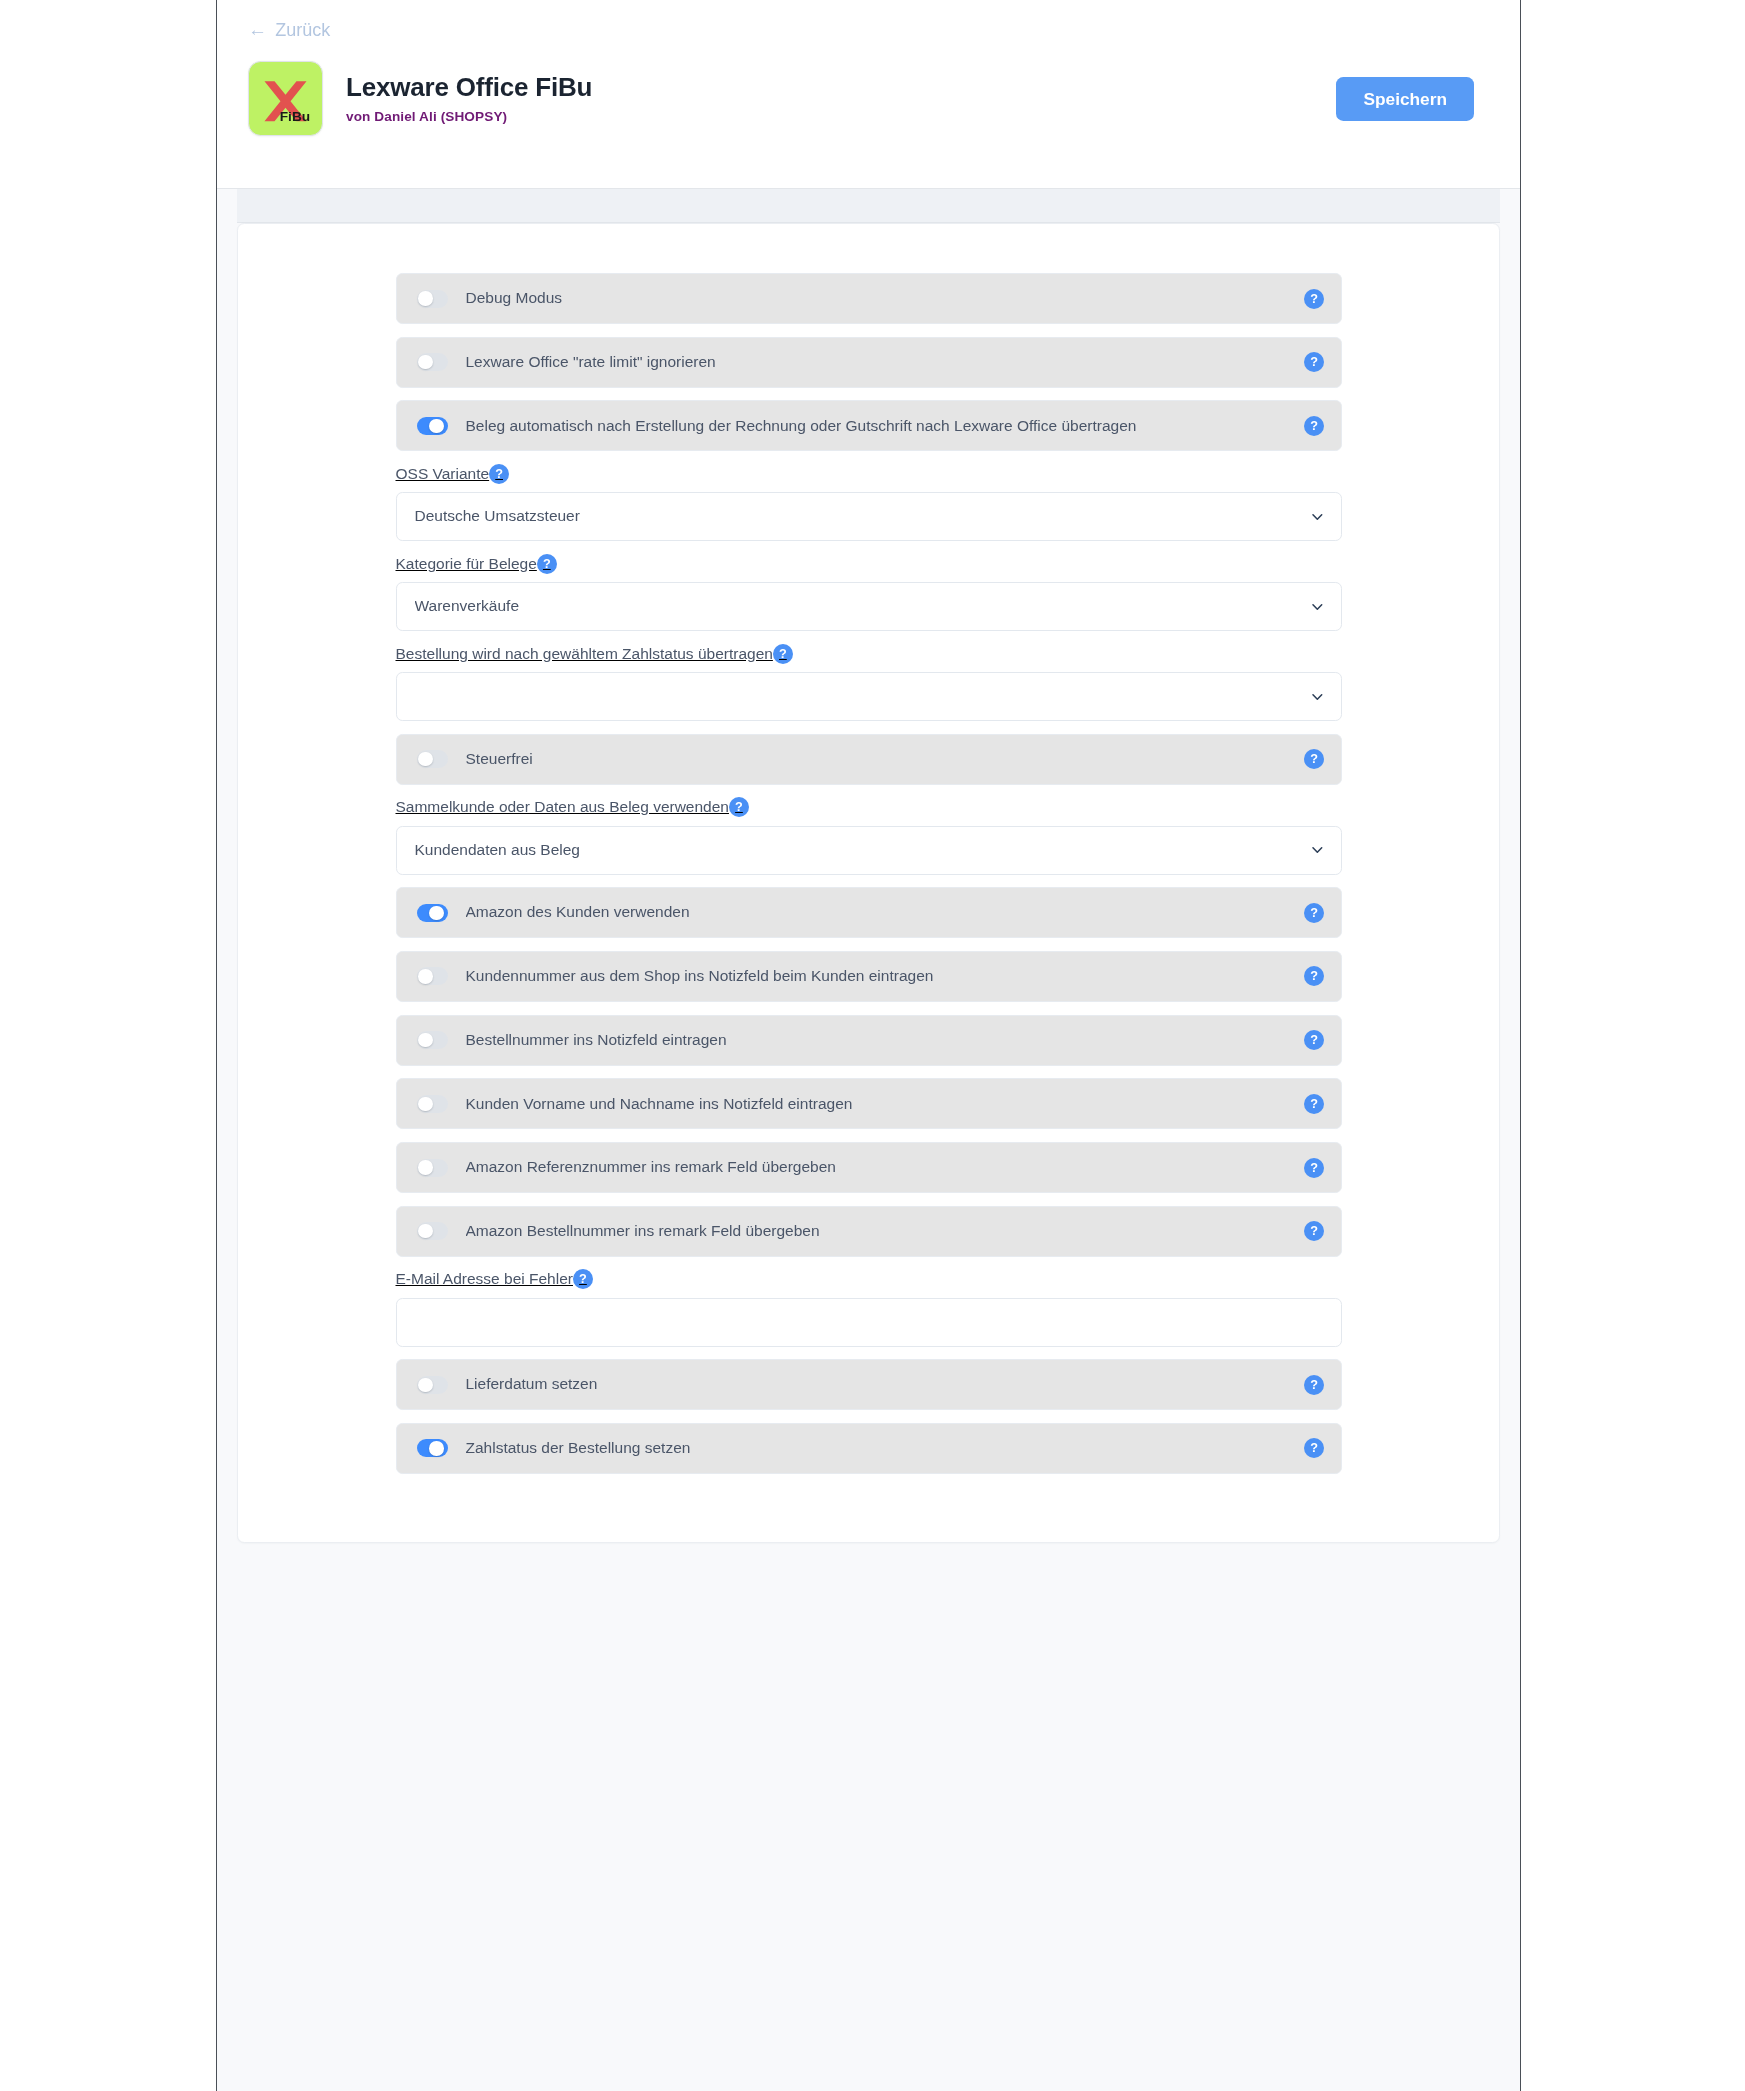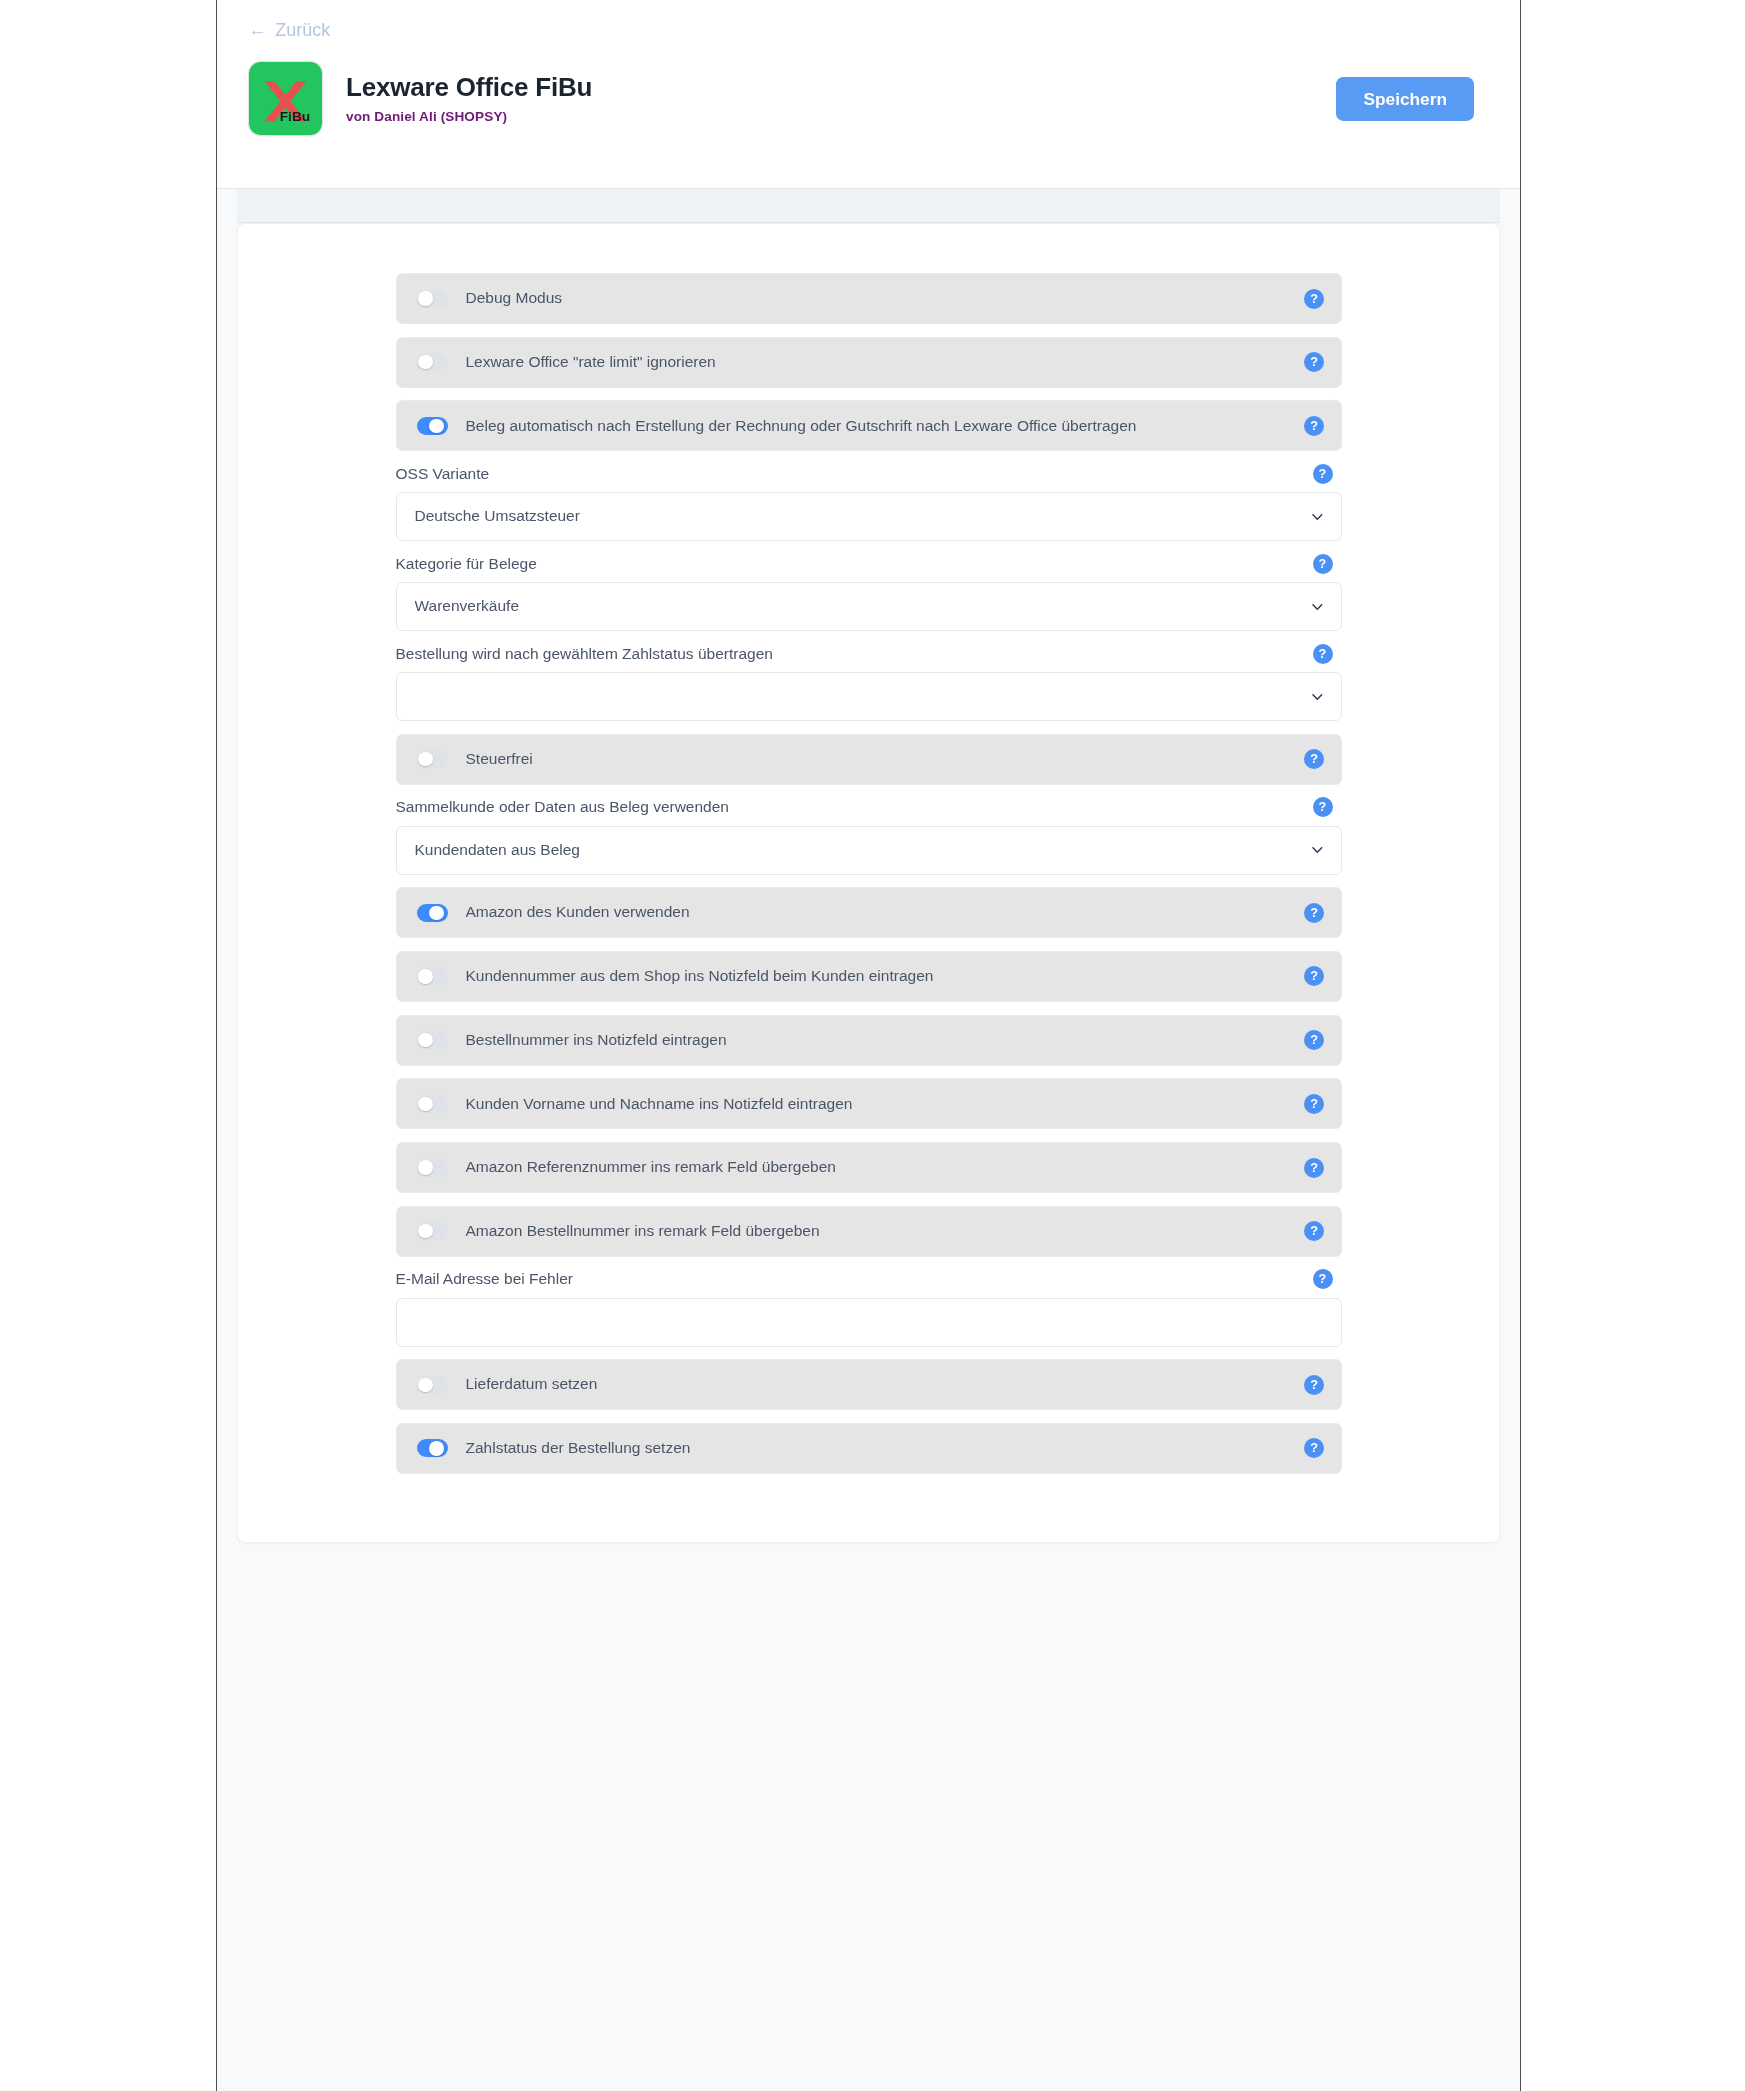--- a/index.html
+++ b/index.html
@@ -71,21 +71,21 @@
     display: flex;
     align-items: center;
     margin-top: 22px;
   }
 
   .app-logo {
     width: 75px;
     height: 75px;
     border: 0.9px solid #e0e4e9;
     border-radius: 12.7px;
-    background: #22c55e;
+    background: #bef264;
     box-sizing: border-box;
     display: flex;
     align-items: center;
     justify-content: center;
     flex: 0 0 auto;
     box-shadow: 0 0.9px 1.8px rgba(30,40,60,.05);
   }
   .app-logo svg { display: block; }
 
   .title-block {
@@ -221,23 +221,23 @@
     font-family: "Liberation Sans", sans-serif;
   }
 
   
   .field-group {
     margin-bottom: 12.7px;
   }
   .field-label-row {
     display: flex;
     align-items: center;
-    justify-content: space-between;
     padding: 0 9px 0 0;
     margin-bottom: 8.2px;
+    text-decoration: underline;
   }
   .field-label {
     font-size: 15.5px;
     color: #4a5568;
     line-height: 1.2;
   }
 
   .field-control {
     position: relative;
     border: 0.9px solid #e3e8ee;

